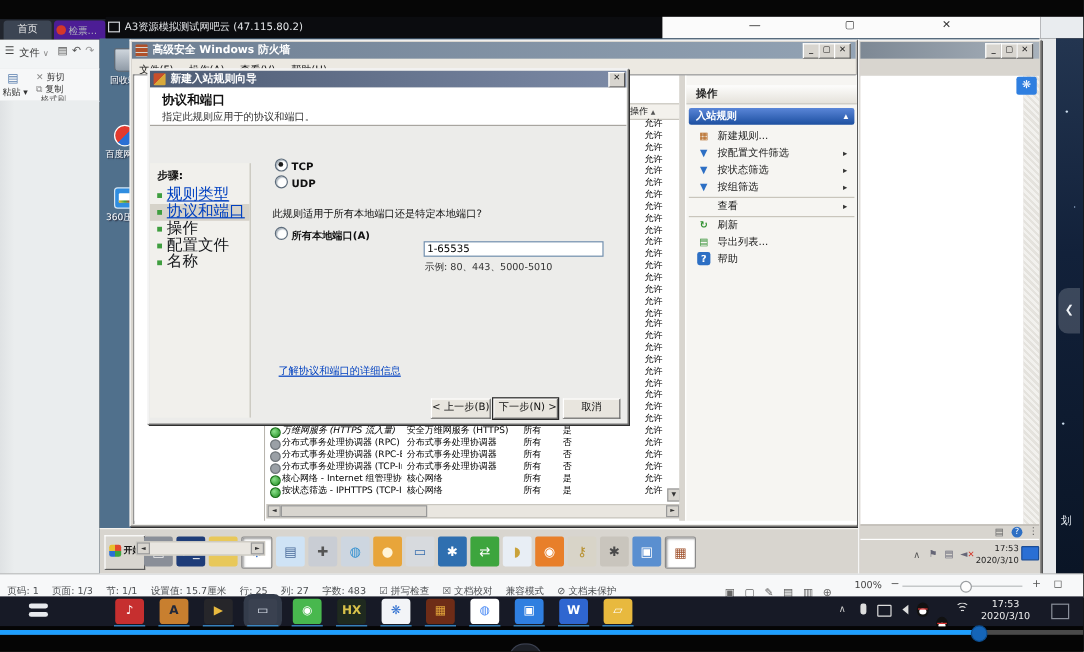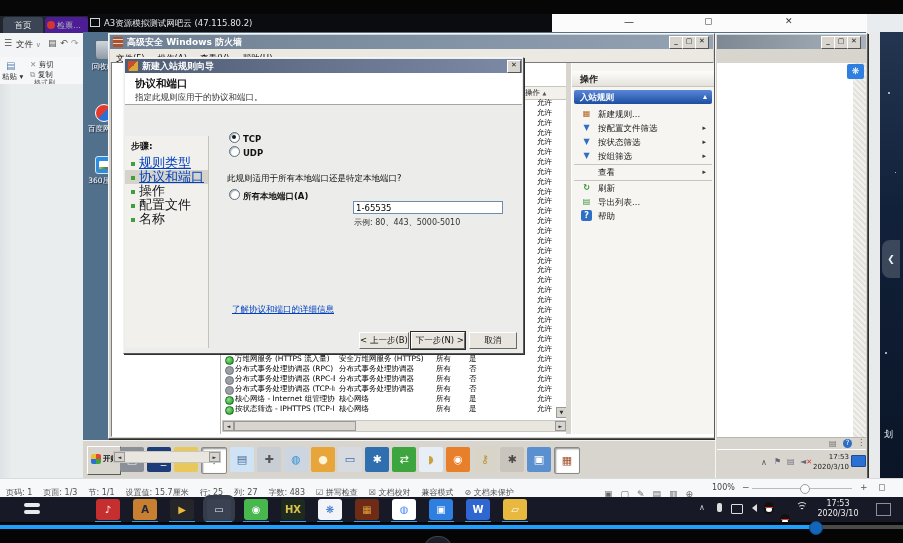--- a/index.html
+++ b/index.html
@@ -206,21 +206,21 @@
             <div class="allow-row">允许</div>
             <div class="allow-row">允许</div>
             <div class="allow-row">允许</div>
             <div class="allow-row">允许</div>
           </div>
 
         <div class="abs" style="left:0;top:291px;width:345px;height:62px;">
 
         <div class="rrow">
               <span class="st on"></span>
-              <span class="c" style="left:14px;width:100px;">万维网服务 (HTTPS 流入量)</span>
+              <span class="c" style="left:14px;width:100px;font-style:italic;">万维网服务 (HTTPS 流入量)</span>
               <span class="c" style="left:118px;width:92px;">安全万维网服务 (HTTPS)</span>
               <span class="c" style="left:215px;width:28px;">所有</span>
               <span class="c" style="left:248px;width:20px;">是</span>
               <span class="c" style="left:316px;width:28px;">允许</span>
             </div>
             <div class="rrow">
               <span class="st"></span>
               <span class="c" style="left:14px;width:100px;">分布式事务处理协调器 (RPC)</span>
               <span class="c" style="left:118px;width:92px;">分布式事务处理协调器</span>
               <span class="c" style="left:215px;width:28px;">所有</span>

